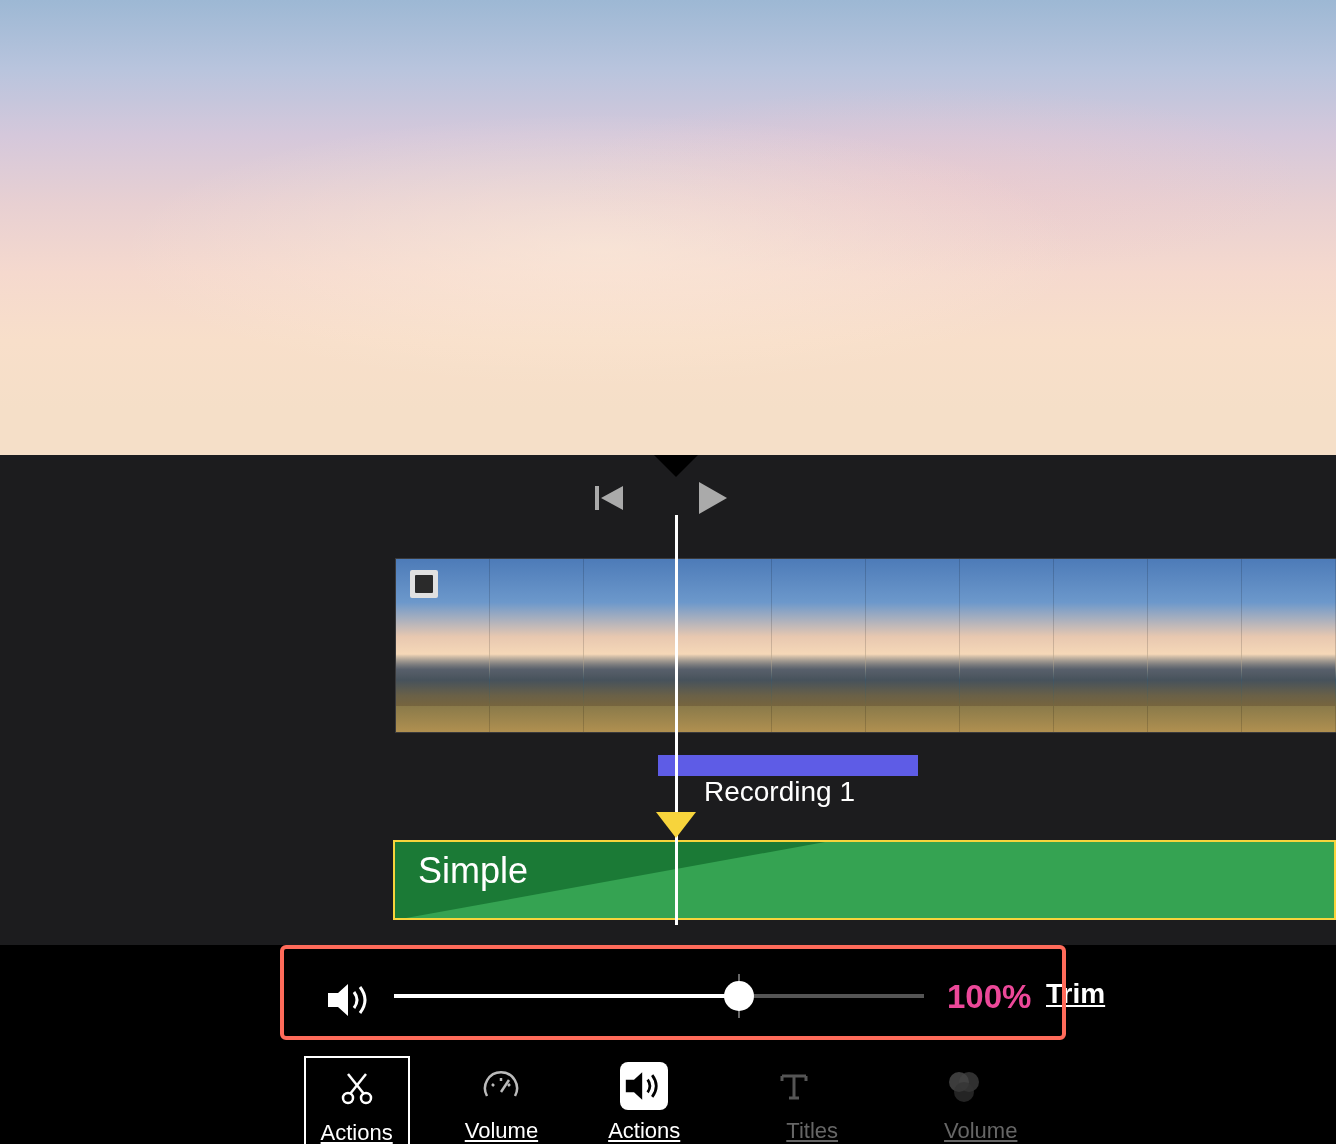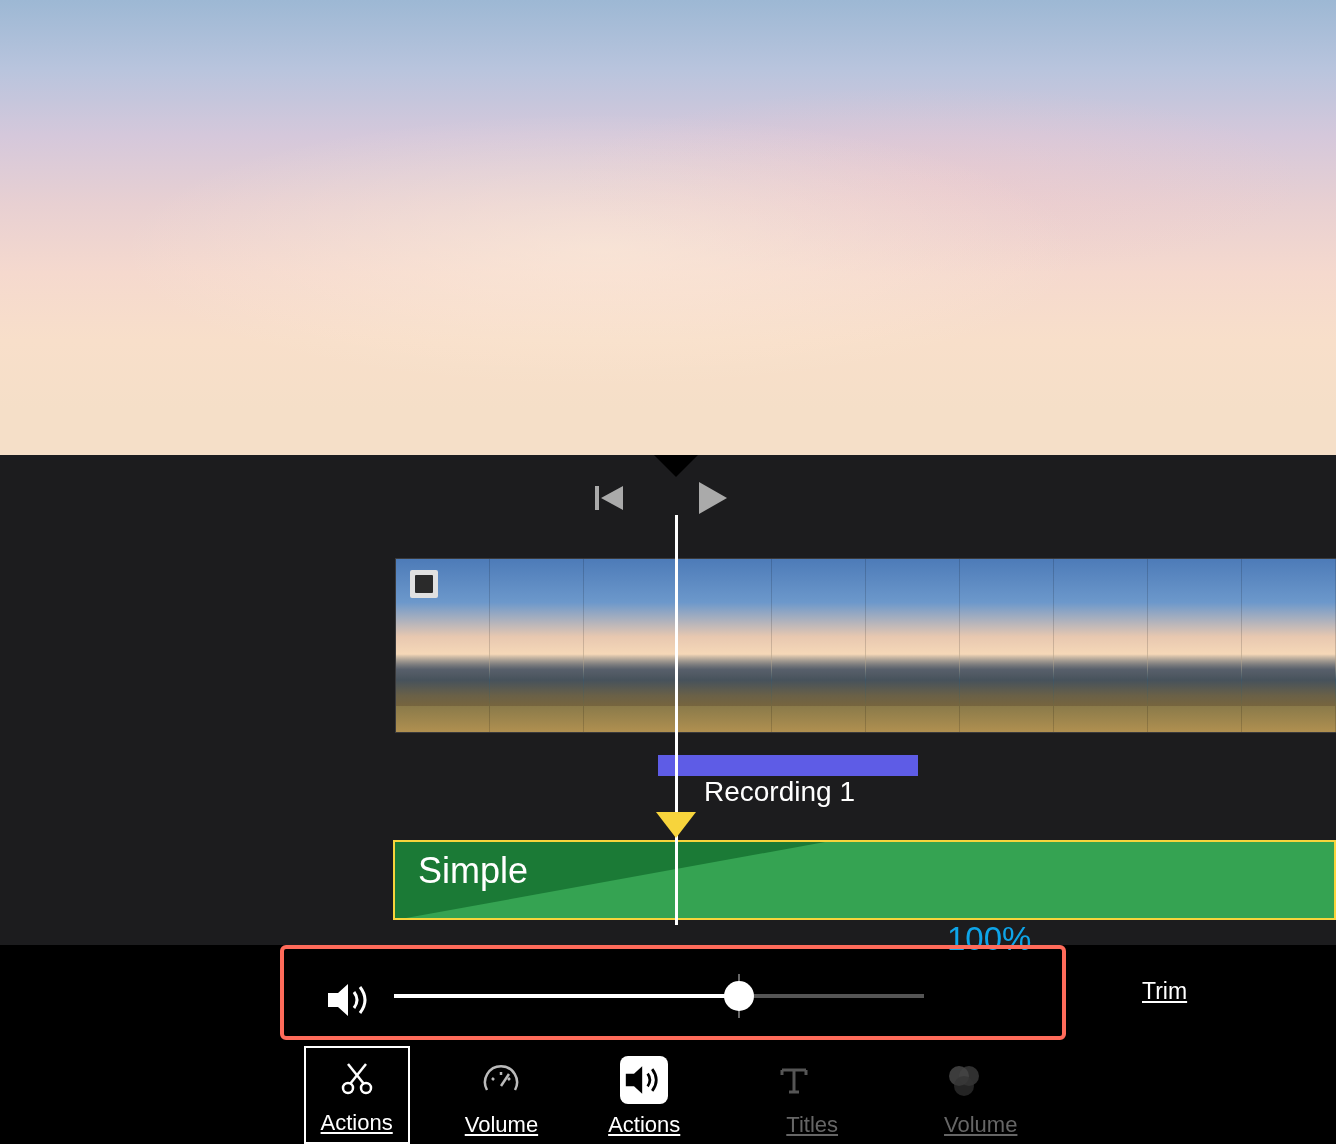--- a/index.html
+++ b/index.html
@@ -257,44 +257,46 @@
       top: 50%;
       left: 65%;
       width: 30px;
       height: 30px;
       background: #fff;
       border-radius: 50%;
       transform: translate(-50%, -50%);
     }
     .volume-value {
       position: absolute;
-      top: 920px;
+      top: 978px;
       left: 947px;
-      color: #0ea5e9;
+      color: #ec4899;
       font-size: 33px;
+      font-weight: bold;
     }
     .trim-link {
       position: absolute;
       top: 978px;
-      left: 1142px;
+      left: 1046px;
       color: #fff;
-      font-size: 23px;
+      font-size: 28px;
       text-decoration: underline;
       cursor: pointer;
+      font-weight: bold;
     }
     .toolbar {
       position: absolute;
       top: 1056px;
       left: 0;
       width: 1336px;
       height: 88px;
       background: #000;
       display: flex;
       justify-content: center;
-      align-items: flex-end;
+      align-items: flex-start;
       gap: 40px;
     }
     .tool {
       display: flex;
       flex-direction: column;
       align-items: center;
       gap: 8px;
       padding: 6px 15px;
       cursor: pointer;
     }

